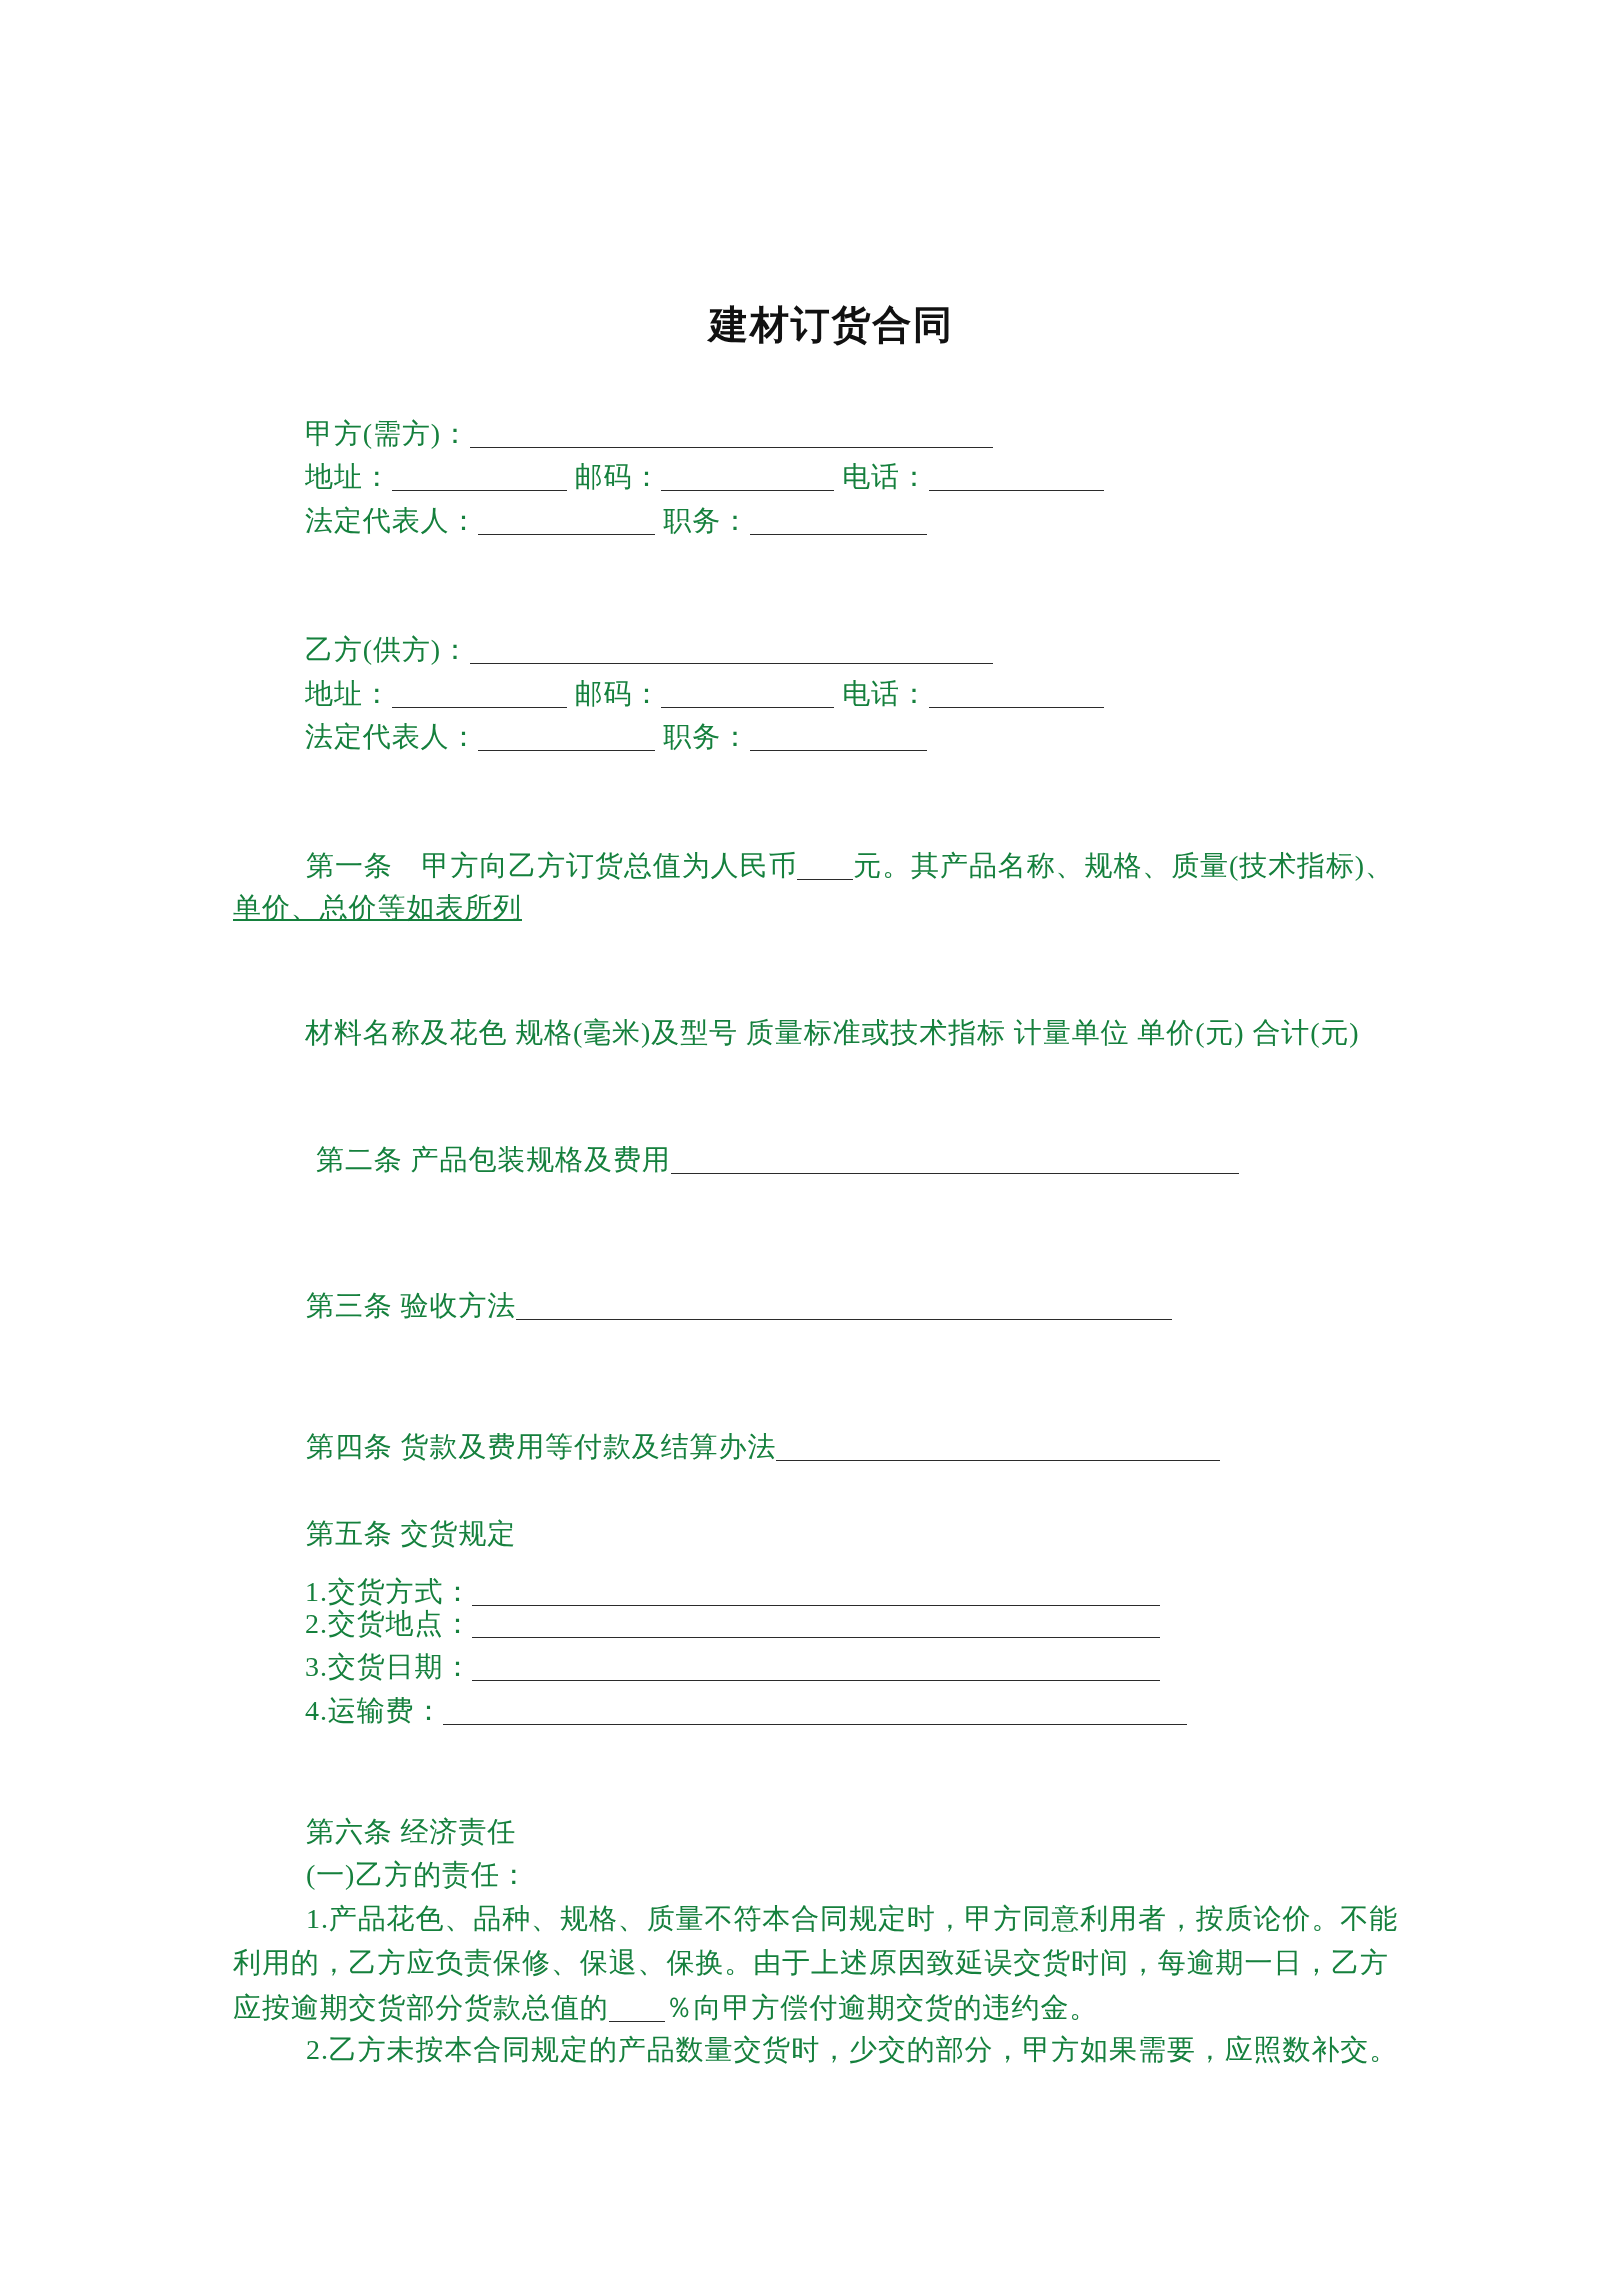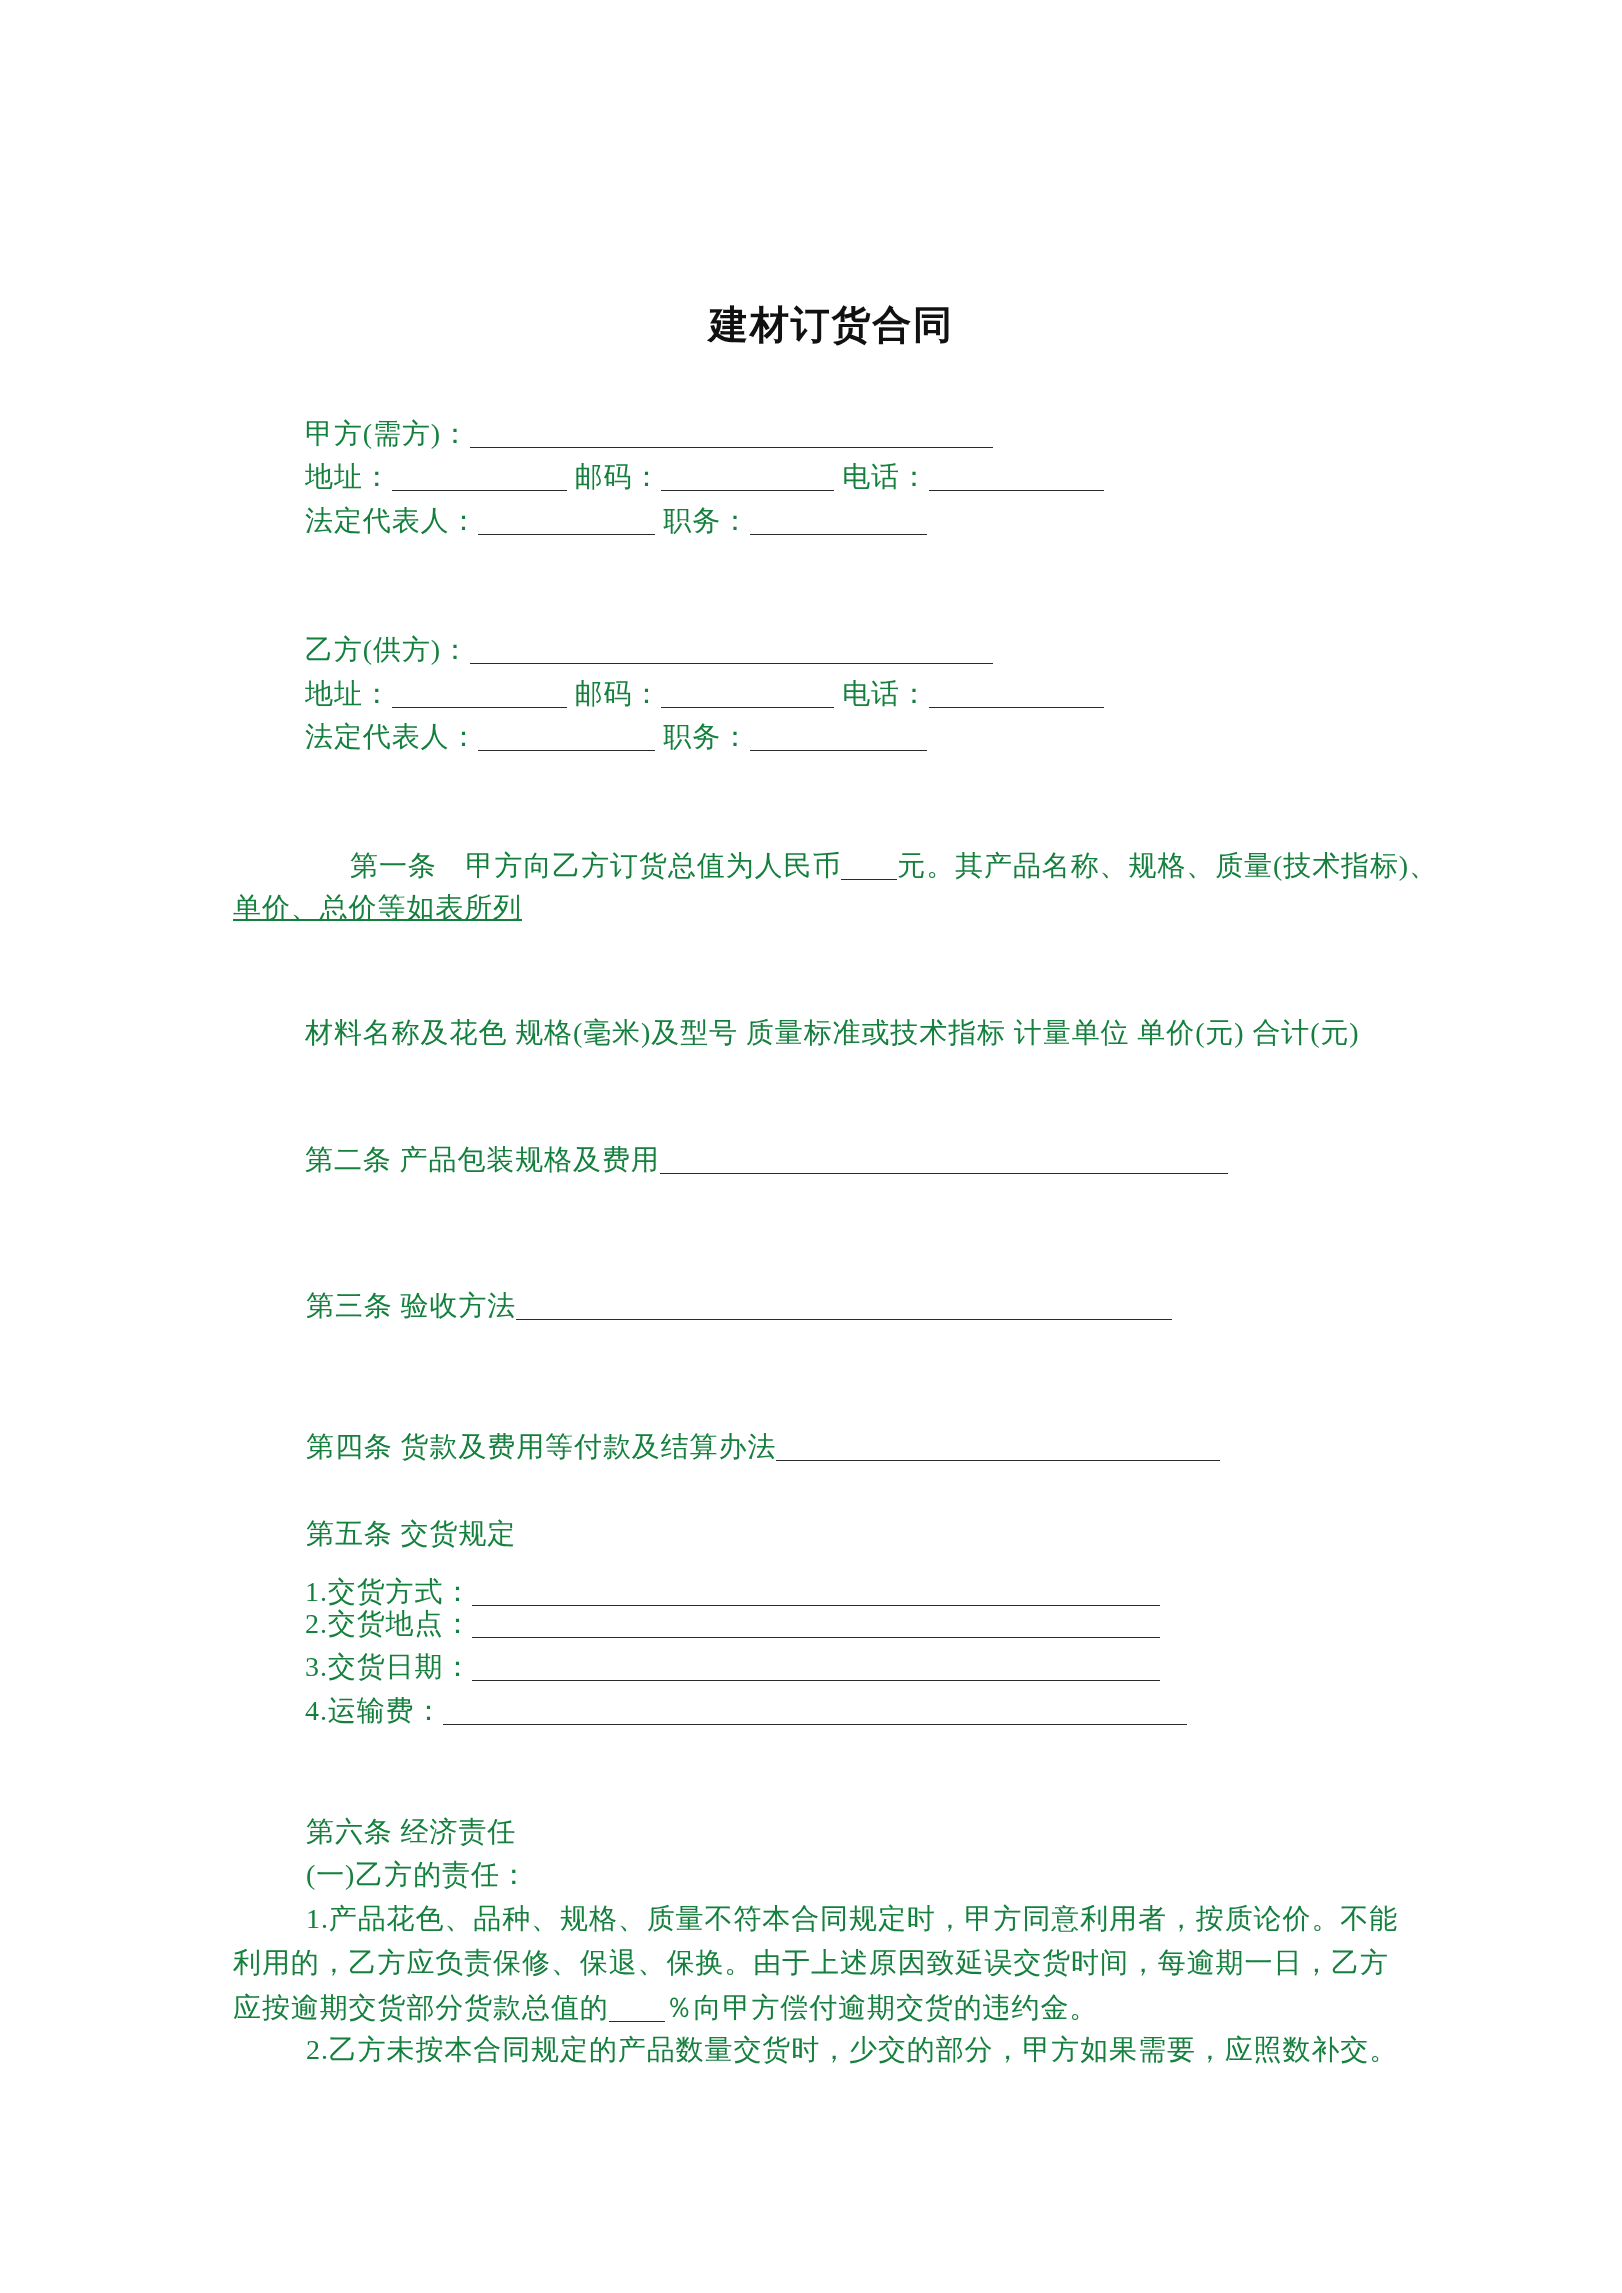--- a/index.html
+++ b/index.html
@@ -46,24 +46,24 @@
 
 <div class="page">
   <div class="title">建材订货合同</div>
   <div id="doc-lines">
       <div class="line" style="left: 305px; top: 414px;"><span>甲方(需方)：</span><span class="bl" style="width: 523px;"></span></div>
       <div class="line" style="left: 305px; top: 457px;"><span>地址：</span><span class="bl" style="width: 175px;"></span><span> 邮码：</span><span class="bl" style="width: 173px;"></span><span> 电话：</span><span class="bl" style="width: 175px;"></span></div>
       <div class="line" style="left: 305px; top: 501px;"><span>法定代表人：</span><span class="bl" style="width: 177px;"></span><span> 职务：</span><span class="bl" style="width: 177px;"></span></div>
       <div class="line" style="left: 305px; top: 630px;"><span>乙方(供方)：</span><span class="bl" style="width: 523px;"></span></div>
       <div class="line" style="left: 305px; top: 674px;"><span>地址：</span><span class="bl" style="width: 175px;"></span><span> 邮码：</span><span class="bl" style="width: 173px;"></span><span> 电话：</span><span class="bl" style="width: 175px;"></span></div>
       <div class="line" style="left: 305px; top: 717px;"><span>法定代表人：</span><span class="bl" style="width: 177px;"></span><span> 职务：</span><span class="bl" style="width: 177px;"></span></div>
-      <div class="line" style="left: 306px; top: 846px; margin-left: 44px;"><span>第一条　甲方向乙方订货总值为人民币</span><span class="bl" style="width: 56px;"></span><span>元。其产品名称、规格、质量(技术指标)、</span></div>
+      <div class="line" style="left: 306px; top: 846px;"><span>第一条　甲方向乙方订货总值为人民币</span><span class="bl" style="width: 56px;"></span><span>元。其产品名称、规格、质量(技术指标)、</span></div>
       <div class="line" style="left: 233px; top: 890px; text-decoration: underline;"><span>单价、总价等如表所列</span></div>
       <div class="line" style="left: 305px; top: 1015px;"><span>材料名称及花色  规格(毫米)及型号  质量标准或技术指标  计量单位  单价(元)  合计(元)</span></div>
-      <div class="line" style="left: 305px; top: 1140px; text-align: center;"><span>第二条  产品包装规格及费用</span><span class="bl" style="width: 568px;"></span></div>
+      <div class="line" style="left: 316px; top: 1140px; text-align: center;"><span>第二条  产品包装规格及费用</span><span class="bl" style="width: 568px;"></span></div>
       <div class="line" style="left: 306px; top: 1286px;"><span>第三条  验收方法</span><span class="bl" style="width: 656px;"></span></div>
       <div class="line" style="left: 306px; top: 1427px;"><span>第四条  货款及费用等付款及结算办法</span><span class="bl" style="width: 444px;"></span></div>
       <div class="line" style="left: 306px; top: 1516px;"><span>第五条  交货规定</span></div>
       <div class="line" style="left: 305px; top: 1560px; margin-top: 12px;"><span>1.交货方式：</span><span class="bl" style="width: 688px;"></span></div>
       <div class="line" style="left: 305px; top: 1604px;"><span>2.交货地点：</span><span class="bl" style="width: 688px;"></span></div>
       <div class="line" style="left: 305px; top: 1647px;"><span>3.交货日期：</span><span class="bl" style="width: 688px;"></span></div>
       <div class="line" style="left: 305px; top: 1691px;"><span>4.运输费：</span><span class="bl" style="width: 744px;"></span></div>
       <div class="line" style="left: 306px; top: 1814px;"><span>第六条  经济责任</span></div>
       <div class="line" style="left: 306px; top: 1857px;"><span>(一)乙方的责任：</span></div>
       <div class="line" style="left: 306px; top: 1901px;"><span>1.产品花色、品种、规格、质量不符本合同规定时，甲方同意利用者，按质论价。不能</span></div>

